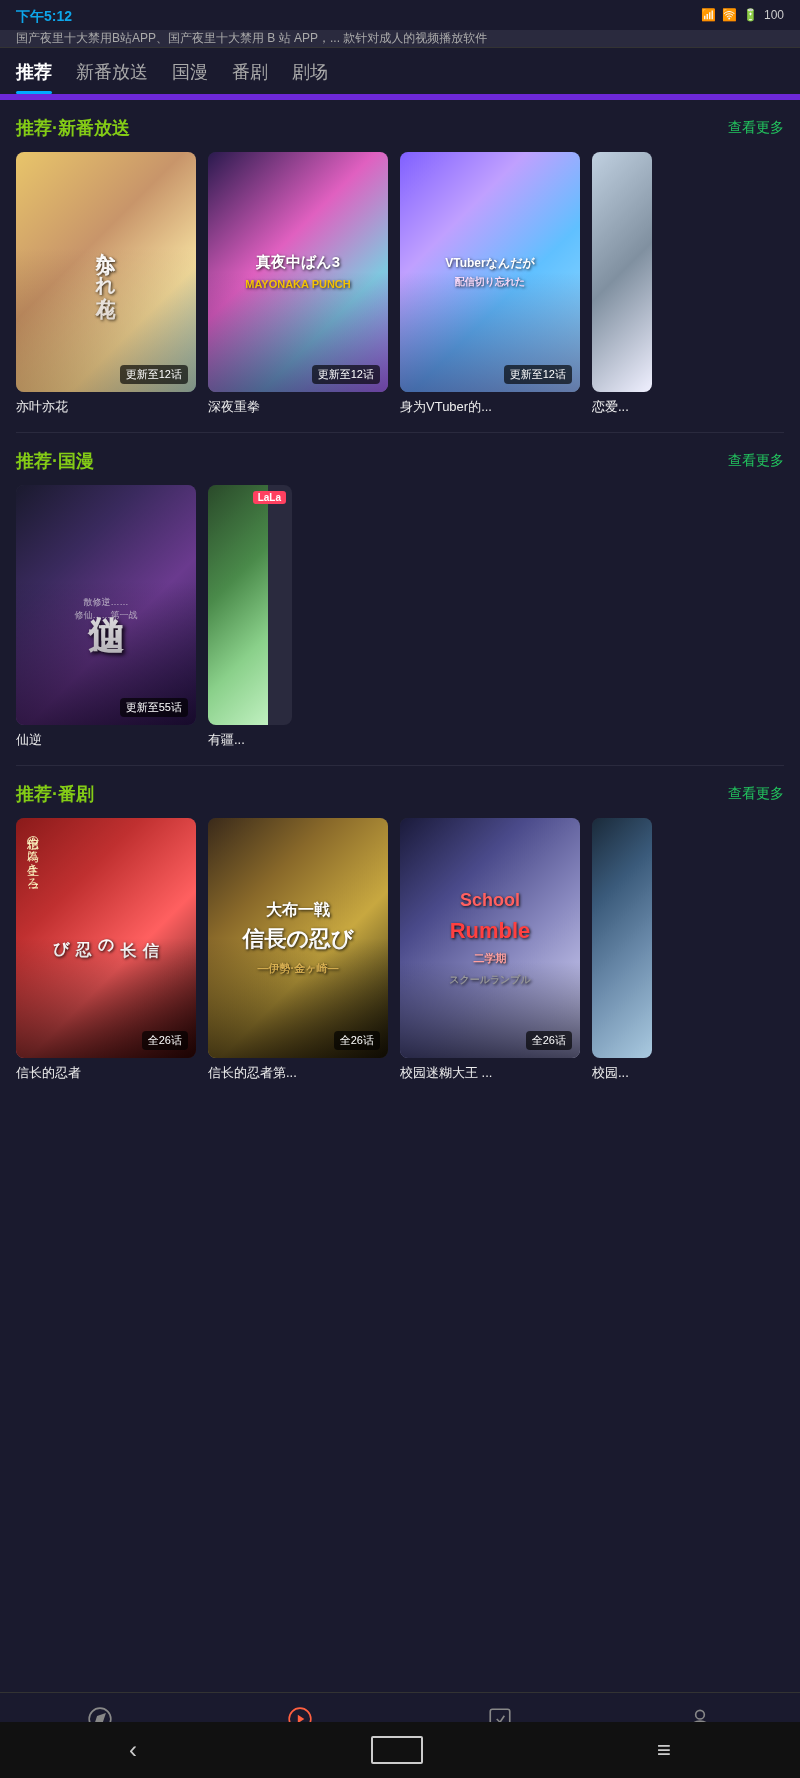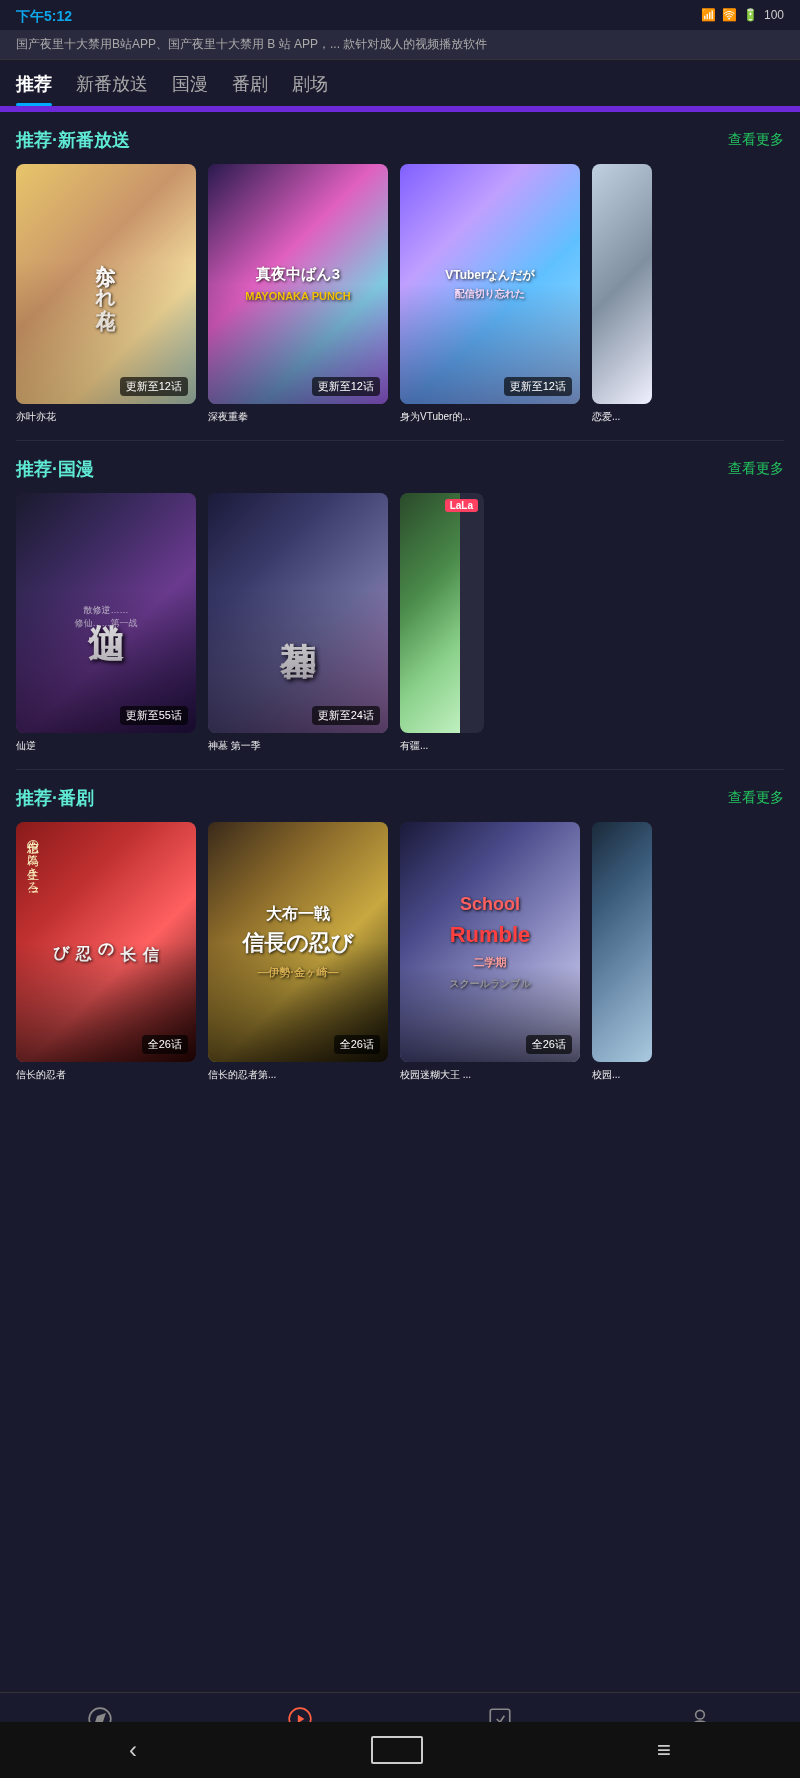--- a/index.html
+++ b/index.html
@@ -26,21 +26,21 @@
       display: flex;
       align-items: center;
       gap: 6px;
       font-size: 12px;
       color: #ccc;
     }
 
     
     .ad-banner {
       background: #2a2a3e;
-      padding: 6px 16px;
+      padding: 0 16px;
       font-size: 12px;
       color: #aaa;
       border-bottom: 1px solid #333;
     }
 
     
     .nav-tabs {
       display: flex;
       background: #1a1a2e;
       padding: 12px 16px 0;
@@ -74,21 +74,21 @@
     .section { padding: 16px 0; }
     .section-header {
       display: flex;
       justify-content: space-between;
       align-items: center;
       padding: 0 16px 12px;
     }
     .section-title {
       font-size: 18px;
       font-weight: bold;
-      color: #5eead4;
+      color: #84cc16;
     }
     .section-more {
       font-size: 14px;
       color: #22c55e;
       cursor: pointer;
     }
 
     
     .cards-row {
       display: flex;
@@ -128,21 +128,21 @@
       bottom: 8px;
       right: 8px;
       background: rgba(0,0,0,0.65);
       color: #fff;
       font-size: 11px;
       padding: 2px 6px;
       border-radius: 4px;
     }
     .card-title {
       margin-top: 6px;
-      font-size: 10px;
+      font-size: 13px;
       color: #eee;
       white-space: nowrap;
       overflow: hidden;
       text-overflow: ellipsis;
     }
 
     
     .card-anime1 { background: linear-gradient(135deg, #e8c56a 0%, #c8956a 40%, #f5dfa0 70%, #8bc8d0 100%); }
     .card-anime2 { background: linear-gradient(135deg, #2a1a4e 0%, #e060c0 40%, #80c8e0 70%, #c080ff 100%); }
     .card-anime3 { background: linear-gradient(135deg, #8060ff 0%, #c0a0ff 30%, #60c0ff 60%, #a0e0ff 100%); }
@@ -330,32 +330,20 @@
               <div style="font-size:9px;color:rgba(255,255,255,0.7);text-align:center;margin-top:8px;">散修逆……<br>修仙……第一战</div>
             </div>
             <div style="position:absolute;bottom:0;left:0;right:0;height:60%;background:linear-gradient(to top, rgba(10,0,20,0.6), transparent);"></div>
           </div>
           <div class="card-badge">更新至55话</div>
         </div>
         <div class="card-title">仙逆</div>
       </div>
 
 
-      <div class="card">
-        <div class="card-thumb">
-          <div class="card-thumb-img card-guoman3">
-            <div class="card-text-overlay">
-              <div style="writing-mode:vertical-rl; font-size:36px; font-weight:bold; color:#fff; text-shadow:2px 2px 4px rgba(0,0,0,0.9);">神墓</div>
-            </div>
-            <div style="position:absolute;bottom:0;left:0;right:0;height:60%;background:linear-gradient(to top, rgba(10,0,20,0.6), transparent);"></div>
-          </div>
-          <div class="card-badge">更新至24话</div>
-        </div>
-        <div class="card-title">神墓 第一季</div>
-      </div>
 
       <div class="card" style="width:60px;">
         <div class="card-thumb" style="width:84px;">
           <div class="card-thumb-img card-guoman4" style="width:60px;"></div>
           <div class="lala-badge">LaLa</div>
         </div>
         <div class="card-title">有疆...</div>
       </div>
     </div>
   </div>

